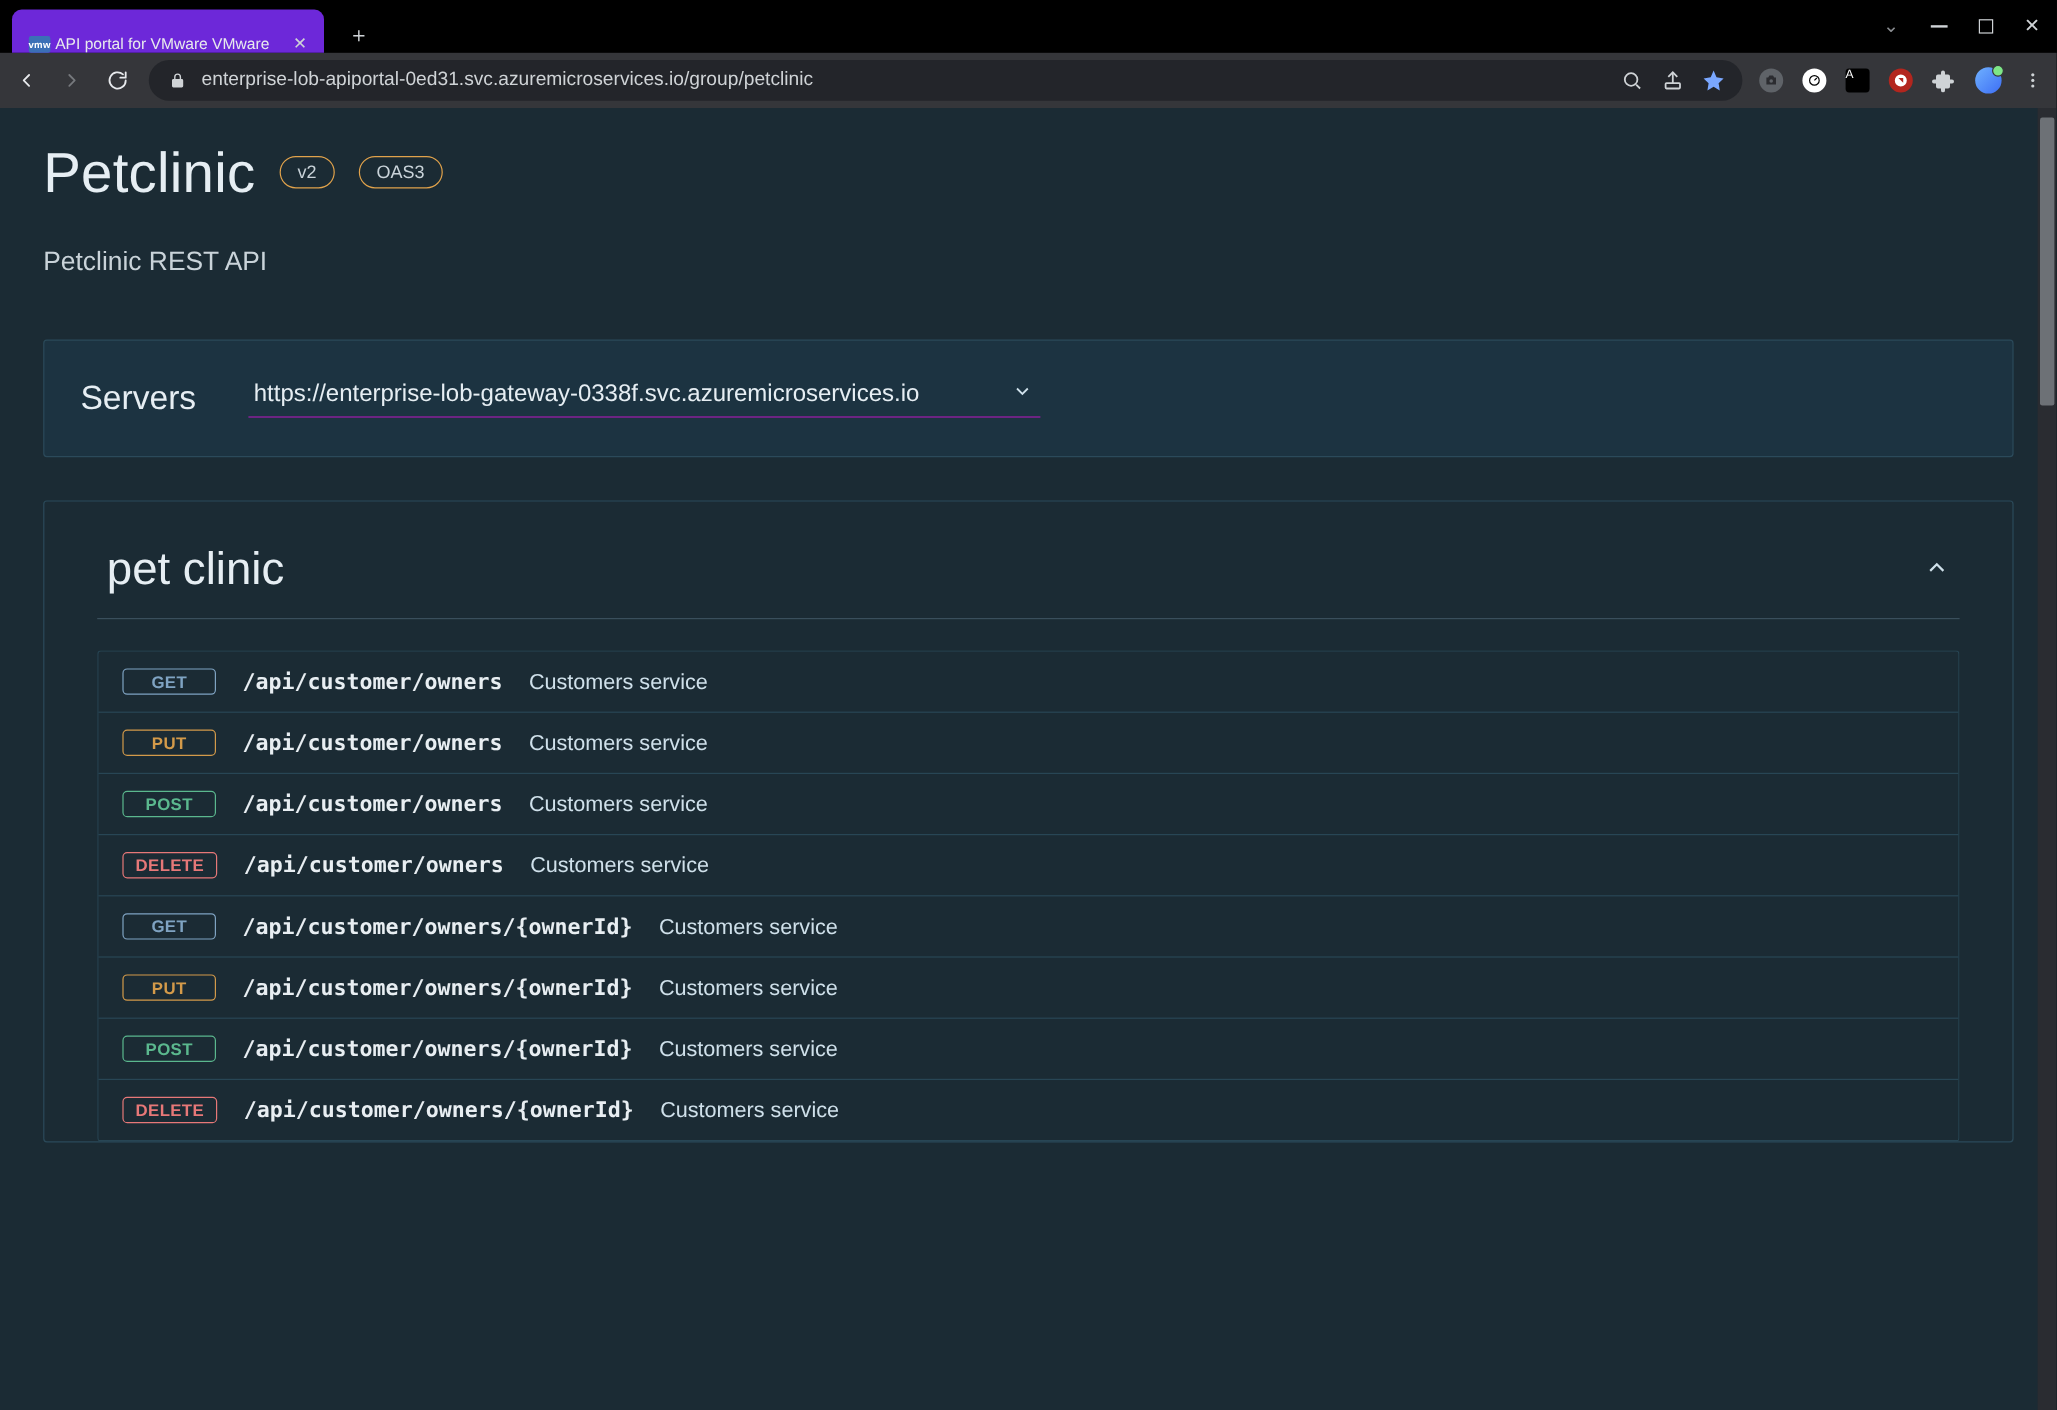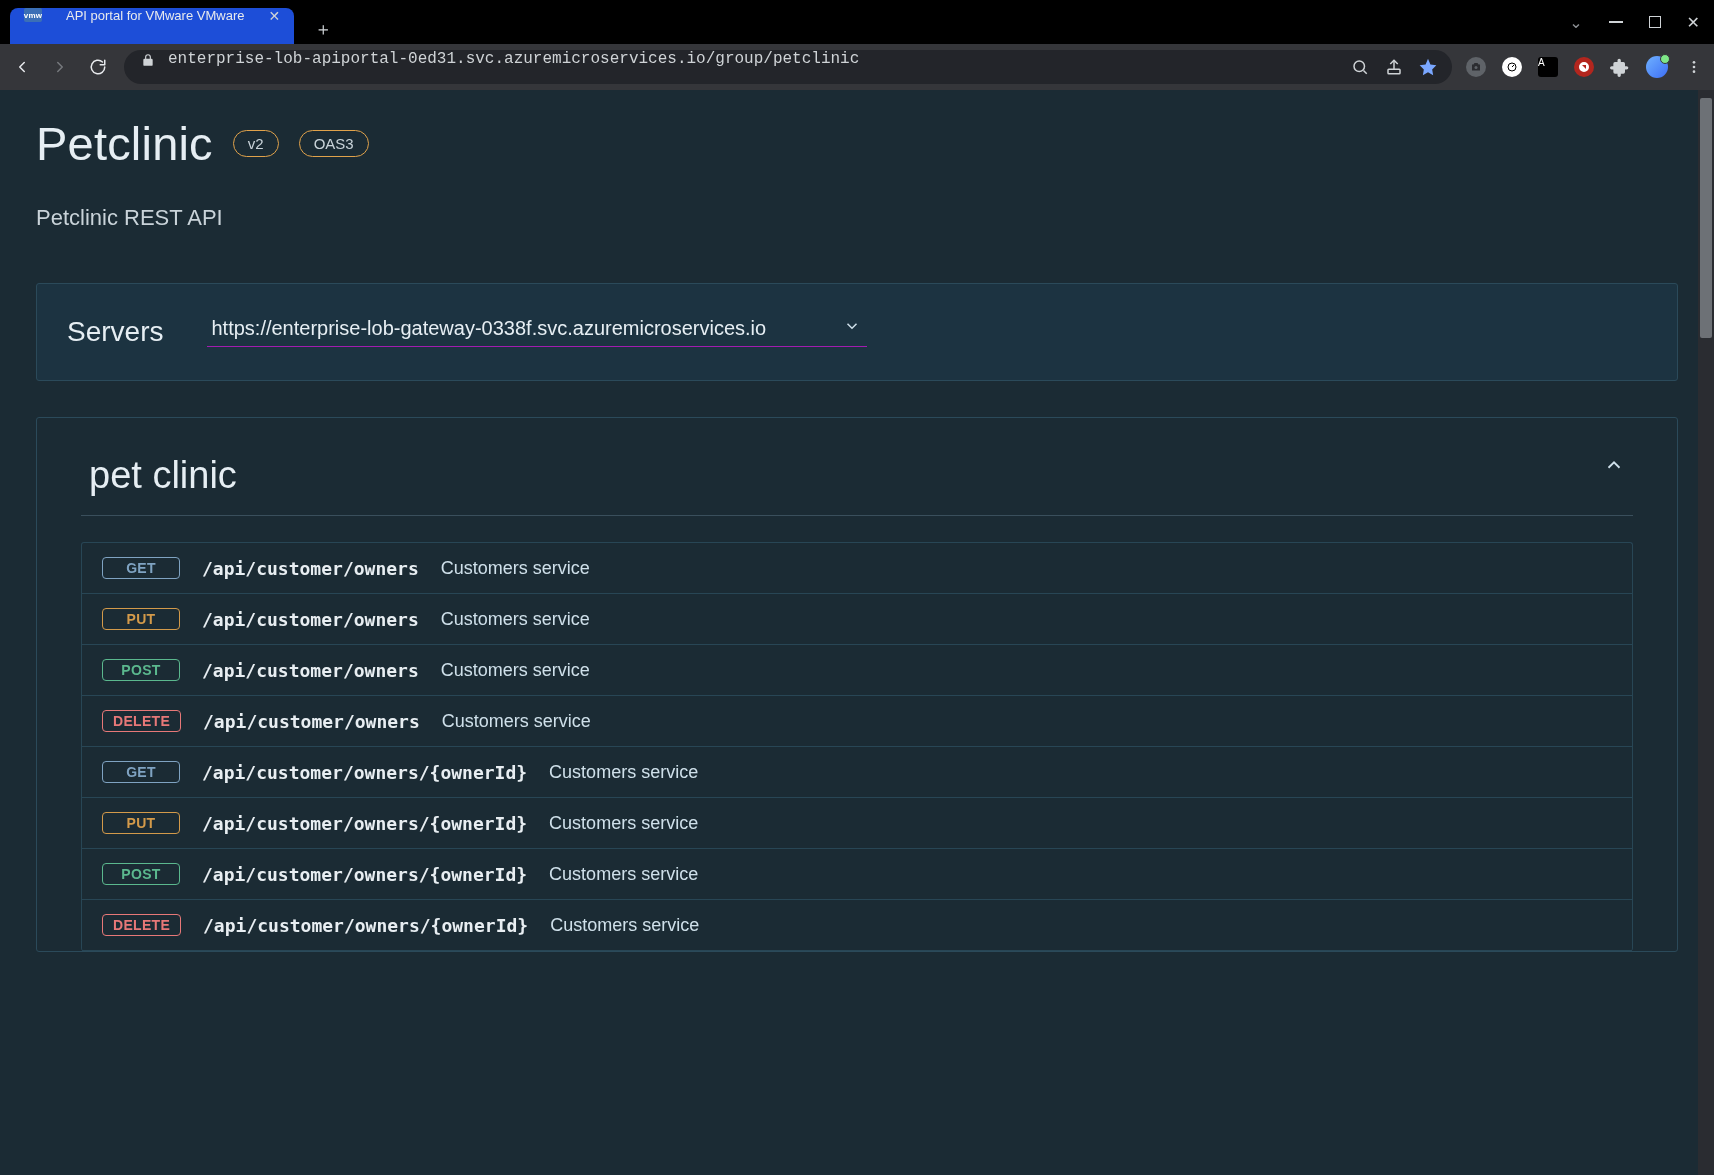--- a/index.html
+++ b/index.html
@@ -34,22 +34,22 @@
   
   .titlebar{
     height:44px;
     background:var(--titlebar);
     display:flex;
     align-items:center;
     justify-content:space-between;
   }
   .tabs{display:flex;align-items:flex-end;height:100%}
   .tab{
-    display:flex;align-items:flex-start;gap:24px;
-    background:#1d4ed8;color:#e8eaed;
+    display:flex;align-items:flex-end;gap:4px;
+    background:#6d28d9;color:#e8eaed;
     padding:0 14px;height:36px;margin-left:10px;margin-top:8px;
     border-radius:8px 8px 0 0;
     font-size:13px;min-width:260px;max-width:300px;
   }
   .tab .favicon{
     width:18px;height:14px;border-radius:2px;background:#3b6fb6;color:#fff;
     display:flex;align-items:center;justify-content:center;font-size:8px;font-weight:700;letter-spacing:.3px;
   }
   .tab .close{margin-left:auto;color:#cfd3d6;font-size:14px}
   .newtab{
@@ -63,24 +63,23 @@
   .win-controls .x{font-size:16px}
 
   
   .toolbar{
     height:46px;background:var(--toolbar);
     display:flex;align-items:center;gap:14px;padding:0 10px;
   }
   .nav-btn{width:24px;height:24px;display:flex;align-items:center;justify-content:center;color:#cfd3d6}
   .nav-btn.dim{color:#76797d}
   .addressbar{
-    flex:1;display:flex;gap:10px;
+    flex:1;display:flex;align-items:center;gap:10px;
     background:#23252a;border-radius:30px;height:34px;padding:0 14px;color:var(--url);
     font-size:16px;
-    font-family:Liberation Mono, monospace;
   }
   .lock{width:14px;height:16px}
   .addr-actions{display:flex;align-items:center;gap:14px;margin-left:auto}
   .icon{width:20px;height:20px;display:inline-flex;align-items:center;justify-content:center}
   .star svg{fill:#7aa7ff}
   .ext-row{display:flex;align-items:center;gap:16px}
   .ext-dot{width:20px;height:20px;border-radius:50%;display:inline-flex;align-items:center;justify-content:center;font-size:11px;font-weight:700}
   .ext-cam{background:#5f6368;color:#222}
   .ext-g{background:#fff;color:#000}
   .ext-db{background:#000;color:#fff;border-radius:3px;width:20px;height:20px;font-size:10px}
@@ -120,21 +119,21 @@
     border-bottom:1px solid #a21caf;padding:0 6px 6px 4px;min-width:660px;
     color:var(--text);font-size:20px;
   }
   .chevron{margin-left:auto;color:#b7c2c9}
 
   .section-card{
     margin-top:36px;border:1px solid var(--servers-border);background:transparent;
     padding:26px 22px 0 22px;border-radius:3px;
   }
   .section-head{
-    display:flex;justify-content:space-between;
+    display:flex;align-items:center;justify-content:space-between;
     padding:10px 8px 18px 8px;border-bottom:1px solid #3a4f5c;margin:0 22px;
   }
   .section-title{font-size:38px;font-weight:300;color:var(--text)}
   .caret-up{color:#b7c2c9}
 
   .endpoints{margin:26px 22px 0 22px;border:1px solid var(--row-border);border-bottom:none;border-radius:3px}
   .endpoint{
     display:flex;align-items:center;gap:22px;
     padding:14px 20px;border-bottom:1px solid var(--row-border);
     font-size:18px;

